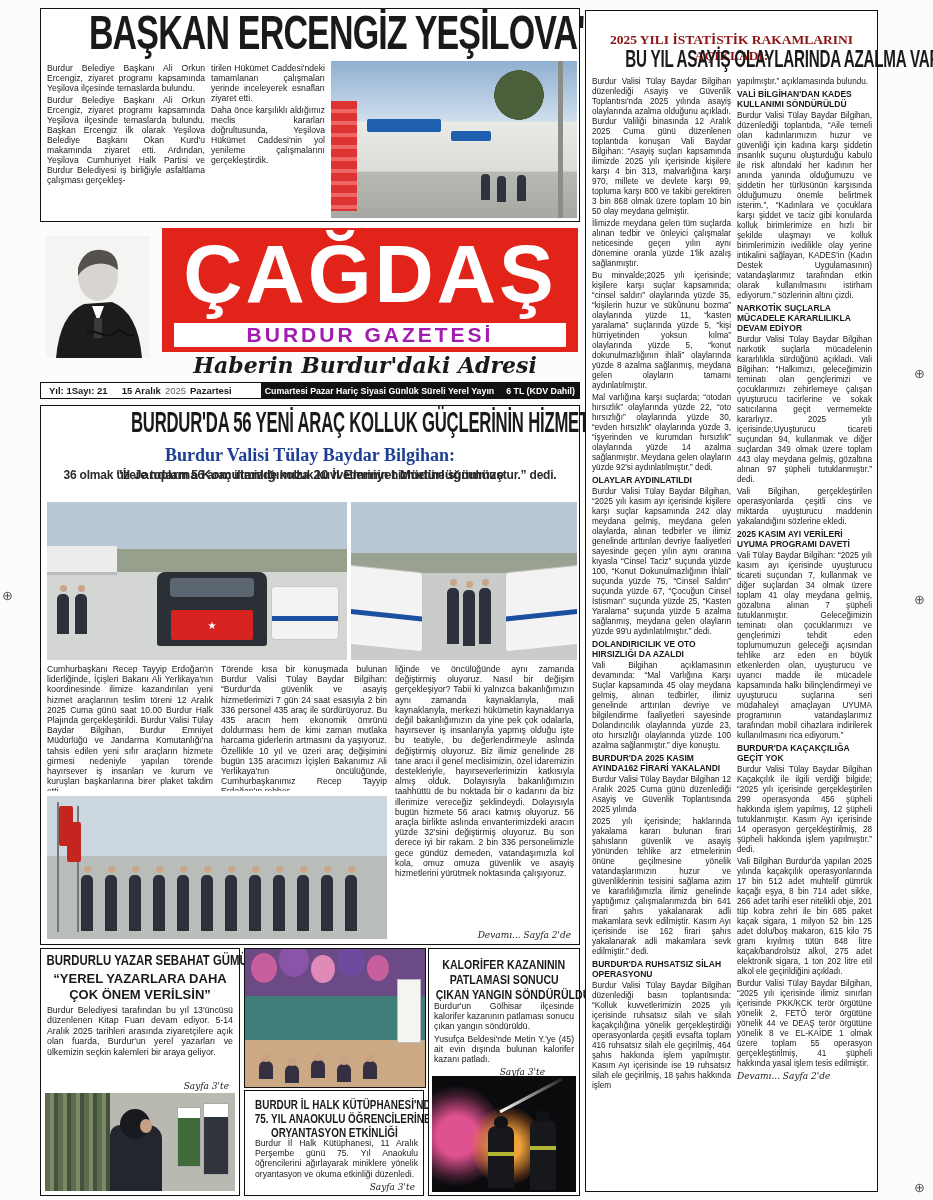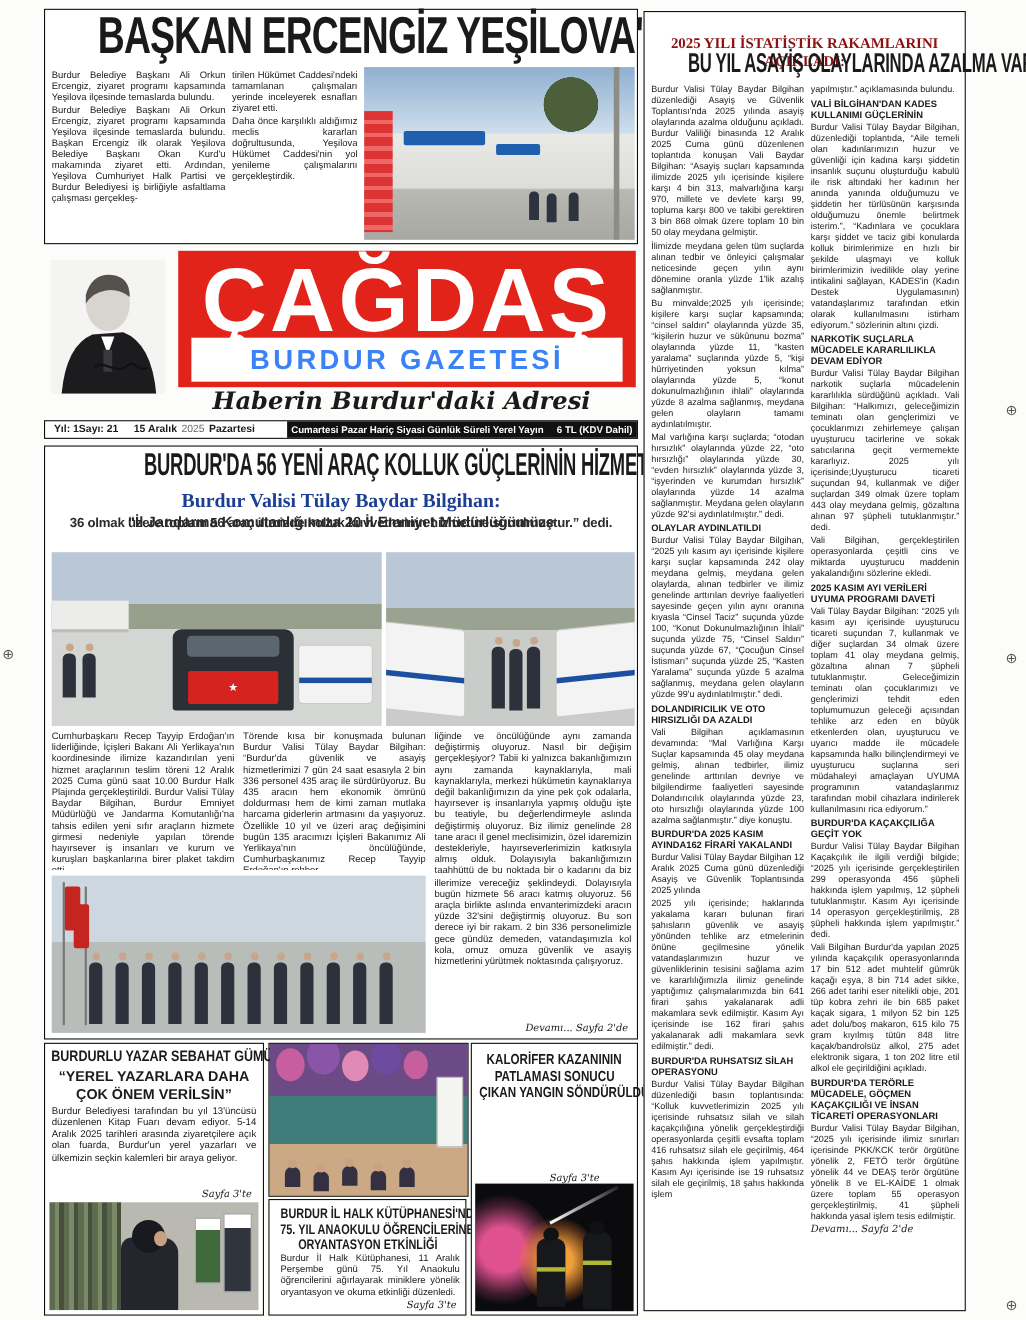--- a/index.html
+++ b/index.html
@@ -25,23 +25,23 @@
   .sp-sign{position:absolute;background:#1e5fae;border-radius:2px}
   .sp-tree{position:absolute;background:radial-gradient(circle,#4a5f3a 0 60%,transparent 61%);border-radius:50%}
   .sp-pole{position:absolute;width:5px;background:#8d8d88}
   .sp-person{position:absolute;width:9px;height:26px;background:#2e3340;border-radius:4px 4px 0 0}
   .sp-vend{position:absolute;background:repeating-linear-gradient(#d33 0 8px,#e66 8px 12px)}
   
   #ataturk{left:46px;top:236px;width:104px;height:122px}
   #brandbox{left:162px;top:228px;width:416px;height:124px;background:#e2231a}
   #brand-title{position:absolute;top:-4px;left:0;right:0;text-align:center;color:#fff;
       font-weight:bold;font-size:82px;line-height:100px;letter-spacing:3px}
-  #brand-strip{position:absolute;left:12px;right:12px;bottom:5px;height:40px;background:#fff;
-      display:flex;align-items:center;justify-content:center;font-weight:bold;font-size:25px;
-      letter-spacing:3px;color:#3b82f6}
+  #brand-strip{position:absolute;left:12px;right:12px;bottom:5px;height:24px;background:#fff;
+      display:flex;align-items:center;justify-content:center;font-weight:bold;font-size:21px;
+      letter-spacing:3px;color:#a21caf}
   #slogan{left:150px;top:352px;width:430px;text-align:center;font-family:"DejaVu Serif",serif;
       font-style:italic;font-weight:bold;font-size:22px}
   #infobar{left:40px;top:382px;width:540px;height:17px;border:1px solid #111;box-sizing:border-box;
       display:flex;align-items:center;font-size:9.5px;background:#fff}
   #infobar .lft{display:flex;gap:0;font-weight:bold;padding:0 8px}
   #infobar .dte{display:flex;gap:4px;padding:0 6px}
   #infobar .dte .b{font-weight:bold}
   #infobar .dte .y{color:#666}
   #infobar .blk{margin-left:auto;background:#111;color:#fff;height:100%;display:flex;
       align-items:center;gap:12px;padding:0 4px;font-weight:bold;font-size:8.8px}
@@ -292,20 +292,24 @@
     <div class="bh l2"><span class="cond">75. YIL ANAOKULU ÖĞRENCİLERİNE</span></div>
     <div class="bh l3"><span class="cond">ORYANTASYON ETKİNLİĞİ</span></div>
     <div class="just" id="lib-body">Burdur İl Halk Kütüphanesi, 11 Aralık Perşembe günü 75. Yıl Anaokulu öğrencilerini ağırlayarak miniklere yönelik oryantasyon ve okuma etkinliği düzenledi.</div>
     <div class="scriptref" id="lib-ref">Sayfa 3'te</div>
   </section>
 
   <section class="box" id="boilerbox">
     <div class="bh l1"><span class="cond">KALORİFER KAZANININ</span></div>
     <div class="bh l2"><span class="cond">PATLAMASI SONUCU</span></div>
     <div class="bh l3"><span class="cond">ÇIKAN YANGIN SÖNDÜRÜLDÜ</span></div>
+    <div class="blocks" id="boiler-body">
+        <p>Burdur'un Gölhisar ilçesinde kalorifer kazanının patlaması sonucu çıkan yangın söndürüldü.</p>
+        <p>Yusufça Beldesi'nde Metin Y.'ye (45) ait evin dışında bulunan kalorifer kazanı patladı.</p>
+      </div>
     <div class="scriptref" id="boiler-ref">Sayfa 3'te</div>
     <div id="fire-photo">
       <div class="glowA"></div>
       <div class="glowB"></div>
       <div class="jet" style="left:64px;top:18px"></div>
       <div class="ff" style="left:56px;bottom:4px">
           <div class="band"></div>
         </div>
       <div class="ff" style="left:98px;bottom:2px;height:70px">
           <div class="band"></div>
@@ -329,31 +333,30 @@
         <p>Vali Bilgihan açıklamasının devamında: “Mal Varlığına Karşı Suçlar kapsamında 45 olay meydana gelmiş, alınan tedbirler, ilimiz genelinde arttırılan devriye ve bilgilendirme faaliyetleri sayesinde Dolandırıcılık olaylarında yüzde 23, oto hırsızlığı olaylarında yüzde 100 azalma sağlanmıştır.” diye konuştu.</p>
         <h4>BURDUR'DA 2025 KASIM AYINDA162 FİRARİ YAKALANDI</h4>
         <p>Burdur Valisi Tülay Baydar Bilgihan 12 Aralık 2025 Cuma günü düzenlediği Asayiş ve Güvenlik Toplantısında 2025 yılında</p>
         <p>2025 yılı içerisinde; haklarında yakalama kararı bulunan firari şahısların güvenlik ve asayiş yönünden tehlike arz etmelerinin önüne geçilmesine yönelik vatandaşlarımızın huzur ve güvenliklerinin tesisini sağlama azim ve kararlılığımızla ilimiz genelinde yaptığımız çalışmalarımızda bin 641 firari şahıs yakalanarak adli makamlara sevk edilmiştir. Kasım Ayı içerisinde ise 162 firari şahıs yakalanarak adli makamlara sevk edilmiştir.” dedi.</p>
         <h4>BURDUR'DA RUHSATSIZ SİLAH OPERASYONU</h4>
         <p>Burdur Valisi Tülay Baydar Bilgihan düzenlediği basın toplantısında: “Kolluk kuvvetlerimizin 2025 yılı içerisinde ruhsatsız silah ve silah kaçakçılığına yönelik gerçekleştirdiği operasyonlarda çeşitli evsafta toplam 416 ruhsatsız silah ele geçirilmiş, 464 şahıs hakkında işlem yapılmıştır. Kasım Ayı içerisinde ise 19 ruhsatsız silah ele geçirilmiş, 18 şahıs hakkında işlem</p>
       </div>
     <div class="scol" id="scb">
       <div class="blocks">
           <p>yapılmıştır.” açıklamasında bulundu.</p>
-          <h4>VALİ BİLGİHAN'DAN KADES KULLANIMI GÜÇLERİNİN</h4>
+          <h4>VALİ BİLGİHAN'DAN KADES KULLANIMI SÖNDÜRÜLDÜ</h4>
           <p>Burdur Valisi Tülay Baydar Bilgihan, düzenlediği toplantıda, “Aile temeli olan kadınlarımızın huzur ve güvenliği için kadına karşı şiddetin insanlık suçunu oluşturduğu kabulü ile risk altındaki her kadının her anında yanında olduğumuzu ve şiddetin her türlüsünün karşısında olduğumuzu önemle belirtmek isterim.”, “Kadınlara ve çocuklara karşı şiddet ve taciz gibi konularda kolluk birimlerimize en hızlı bir şekilde ulaşmayı ve kolluk birimlerimizin ivedilikle olay yerine intikalini sağlayan, KADES'in (Kadın Destek Uygulamasının) vatandaşlarımız tarafından etkin olarak kullanılmasını istirham ediyorum.” sözlerinin altını çizdi.</p>
           <h4>NARKOTİK SUÇLARLA MÜCADELE KARARLILIKLA DEVAM EDİYOR</h4>
           <p>Burdur Valisi Tülay Baydar Bilgihan narkotik suçlarla mücadelenin kararlılıkla sürdüğünü açıkladı. Vali Bilgihan: “Halkımızı, geleceğimizin teminatı olan gençlerimizi ve çocuklarımızı zehirlemeye çalışan uyuşturucu tacirlerine ve sokak satıcılarına geçit vermemekte kararlıyız. 2025 yılı içerisinde;Uyuşturucu ticareti suçundan 94, kullanmak ve diğer suçlardan 349 olmak üzere toplam 443 olay meydana gelmiş, gözaltına alınan 97 şüpheli tutuklanmıştır.” dedi.</p>
           <p>Vali Bilgihan, gerçekleştirilen operasyonlarda çeşitli cins ve miktarda uyuşturucu maddenin yakalandığını sözlerine ekledi.</p>
           <h4>2025 KASIM AYI VERİLERİ UYUMA PROGRAMI DAVETİ</h4>
           <p>Vali Tülay Baydar Bilgihan: “2025 yılı kasım ayı içerisinde uyuşturucu ticareti suçundan 7, kullanmak ve diğer suçlardan 34 olmak üzere toplam 41 olay meydana gelmiş, gözaltına alınan 7 şüpheli tutuklanmıştır. Geleceğimizin teminatı olan çocuklarımızı ve gençlerimizi tehdit eden toplumumuzun geleceği açısından tehlike arz eden en büyük etkenlerden olan, uyuşturucu ve uyarıcı madde ile mücadele kapsamında halkı bilinçlendirmeyi ve uyuşturucu suçlarına seri müdahaleyi amaçlayan UYUMA programının vatandaşlarımız tarafından mobil cihazlara indirilerek kullanılmasını rica ediyorum.”</p>
           <h4>BURDUR'DA KAÇAKÇILIĞA GEÇİT YOK</h4>
           <p>Burdur Valisi Tülay Baydar Bilgihan Kaçakçılık ile ilgili verdiği bilgide; “2025 yılı içerisinde gerçekleştirilen 299 operasyonda 456 şüpheli hakkında işlem yapılmış, 12 şüpheli tutuklanmıştır. Kasım Ayı içerisinde 14 operasyon gerçekleştirilmiş, 28 şüpheli hakkında işlem yapılmıştır.” dedi.</p>
           <p>Vali Bilgihan Burdur'da yapılan 2025 yılında kaçakçılık operasyonlarında 17 bin 512 adet muhtelif gümrük kaçağı eşya,  8 bin 714 adet sikke, 266 adet tarihi eser nitelikli obje, 201 tüp kobra zehri ile bin 685 paket kaçak sigara, 1 milyon 52 bin 125 adet dolu/boş makaron, 615 kilo 75 gram kıyılmış tütün 848 litre kaçak/bandrolsüz alkol, 275 adet elektronik sigara, 1 ton 202 litre etil alkol ele geçirildiğini açıkladı.</p>
-          <h4>BURDUR'DA TERÖRLE MÜCADELE, GÖÇMEN KAÇAKÇILIĞI VE İNSAN TİCARETİ OPERASYONLARI</h4>
           <p>Burdur Valisi Tülay  Baydar Bilgihan, “2025 yılı içerisinde ilimiz sınırları içerisinde PKK/KCK  terör örgütüne yönelik 2, FETÖ terör örgütüne yönelik 44 ve DEAŞ terör örgütüne yönelik 8 ve EL-KAİDE 1 olmak üzere toplam 55 operasyon gerçekleştirilmiş, 41 şüpheli hakkında yasal işlem tesis edilmiştir.</p>
         </div>
       <div class="scriptref" id="scb-ref">Devamı...  Sayfa 2'de</div>
     </div>
   </section>
 
   <span class="reg" style="left:2px;top:588px">⊕</span>
   <span class="reg" style="left:914px;top:366px">⊕</span>
   <span class="reg" style="left:914px;top:592px">⊕</span>
   <span class="reg" style="left:914px;top:1180px">⊕</span>

